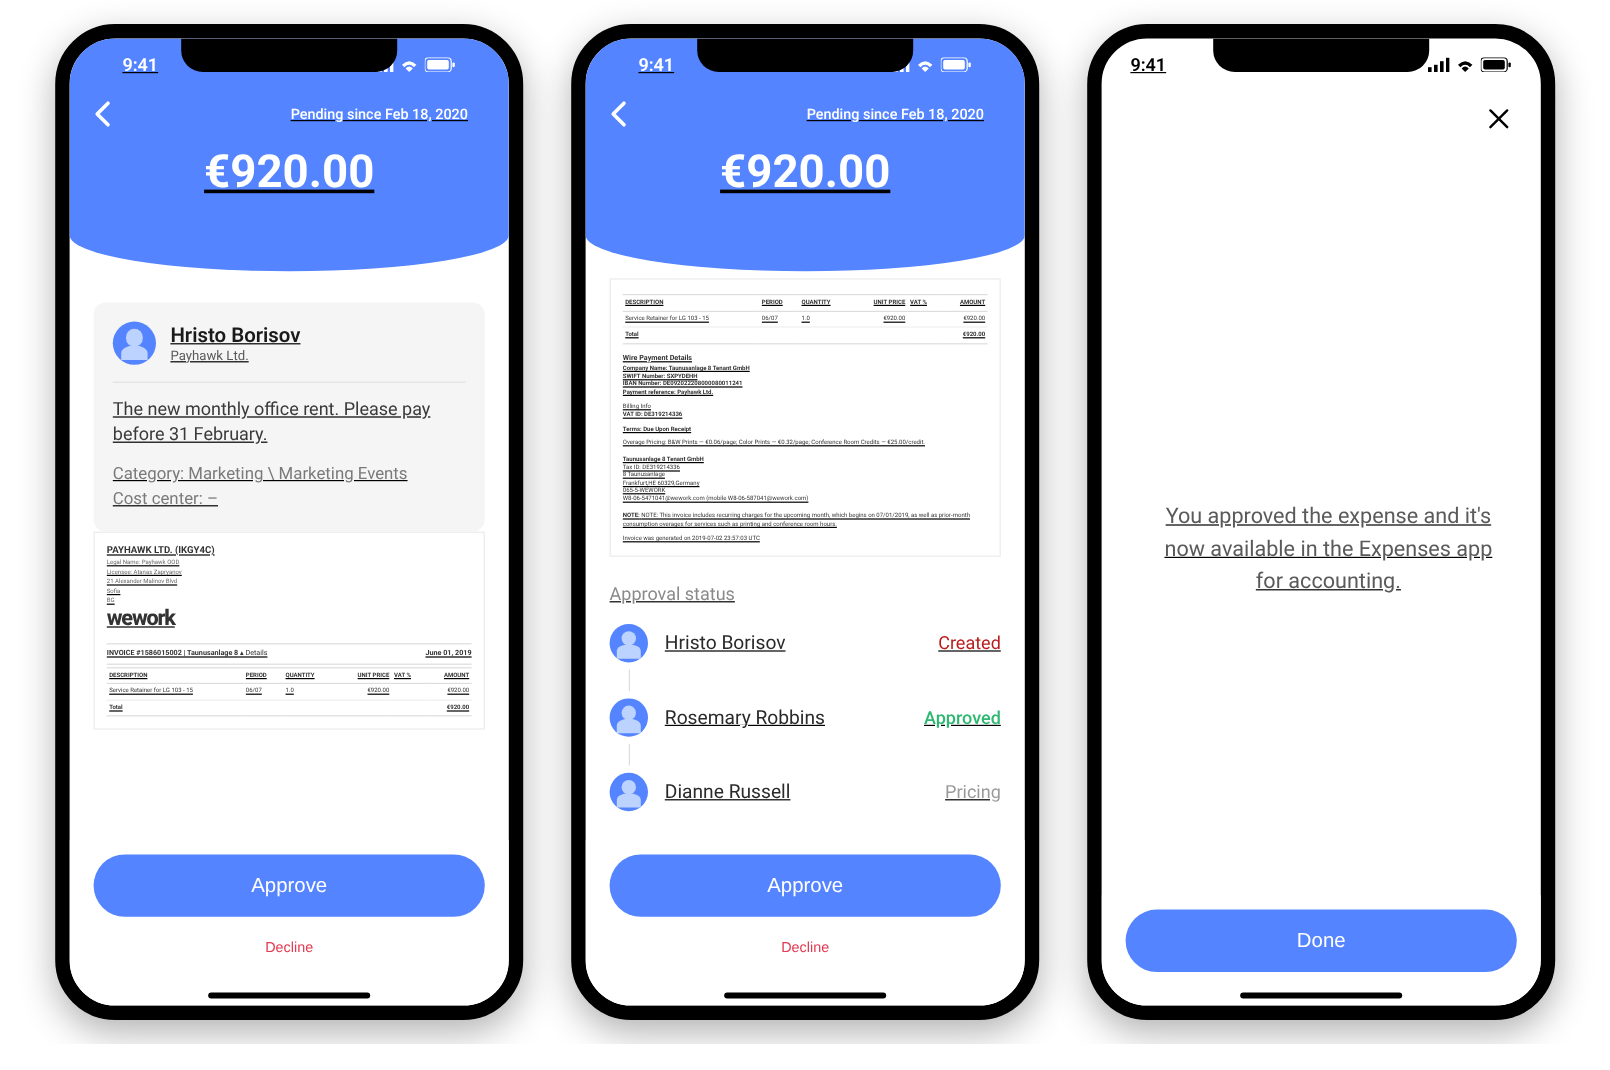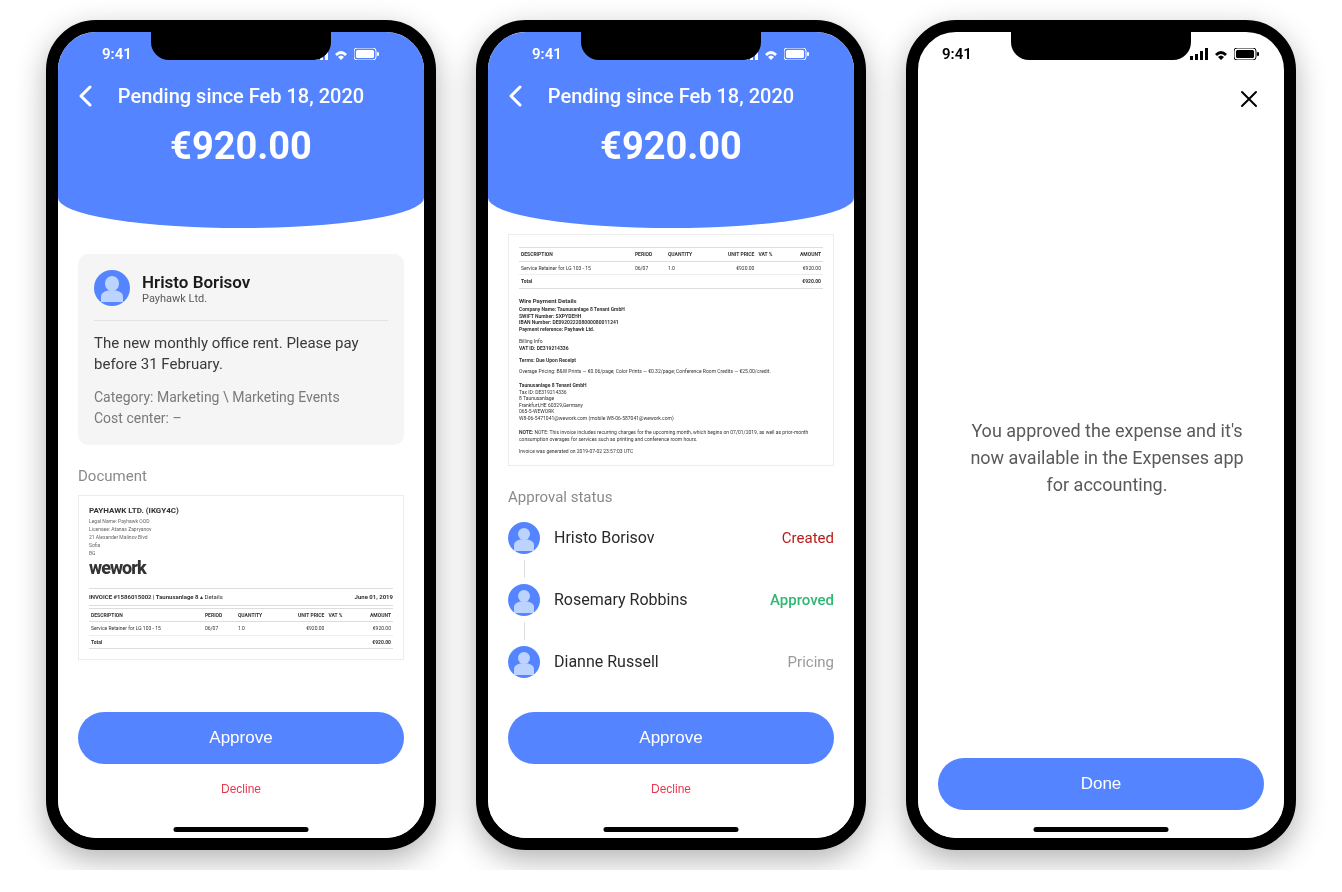--- a/index.html
+++ b/index.html
@@ -15,20 +15,21 @@
     width: 390px;
     height: 830px;
     border: 12px solid #000;
     border-radius: 50px;
     position: relative;
     overflow: hidden;
     background: #fff;
     box-shadow: 0 10px 30px rgba(0,0,0,0.3);
     display: flex;
     flex-direction: column;
+    text-decoration: underline;
   }
   .notch {
     position: absolute;
     top: 0;
     left: 50%;
     transform: translateX(-50%);
     width: 180px;
     height: 28px;
     background: #000;
     border-bottom-left-radius: 18px;
@@ -67,21 +68,21 @@
     background: #5484ff;
     padding: 0 20px 60px 20px;
     border-bottom-left-radius: 50% 30px;
     border-bottom-right-radius: 50% 30px;
     color: #fff;
     text-align: center;
     position: relative;
   }
   .header-bar { display: flex; align-items: center; padding: 8px 0 16px; }
   .back-chevron svg { display: block; }
-  .header-title { flex: 1; font-size: 20px; font-weight: 500; }
+  .header-title { flex: 1; font-size: 12px; font-weight: 500; text-align: right; }
   .amount { font-size: 38px; font-weight: 700; }
   
   .content { flex: 1; overflow-y: auto; padding: 16px 20px 120px; }
   
   .card {
     background: #f5f5f5;
     border-radius: 10px;
     padding: 16px;
     margin-top: 10px;
   }
@@ -250,21 +251,20 @@
         <div>
           <div class="card-user-name">Hristo Borisov</div>
           <div class="card-user-company">Payhawk Ltd.</div>
         </div>
       </div>
       <div class="card-note">The new monthly office rent. Please pay before 31 February.</div>
       <div class="card-meta">Category: Marketing \ Marketing Events</div>
       <div class="card-meta">Cost center: –</div>
     </div>
 
-    <div class="section-label">Document</div>
 
     <div class="doc-preview">
       <div class="doc-head">
         <div>
           <div class="doc-company">PAYHAWK LTD. (IKGY4C)</div>
           <div class="doc-legal">Legal Name: Payhawk OOD</div>
           <div class="doc-legal">Licensee: Atanas Zapryanov</div>
           <div class="doc-legal">21 Alexander Malinov Blvd</div>
           <div class="doc-legal">Sofia</div>
           <div class="doc-legal">BG</div>

